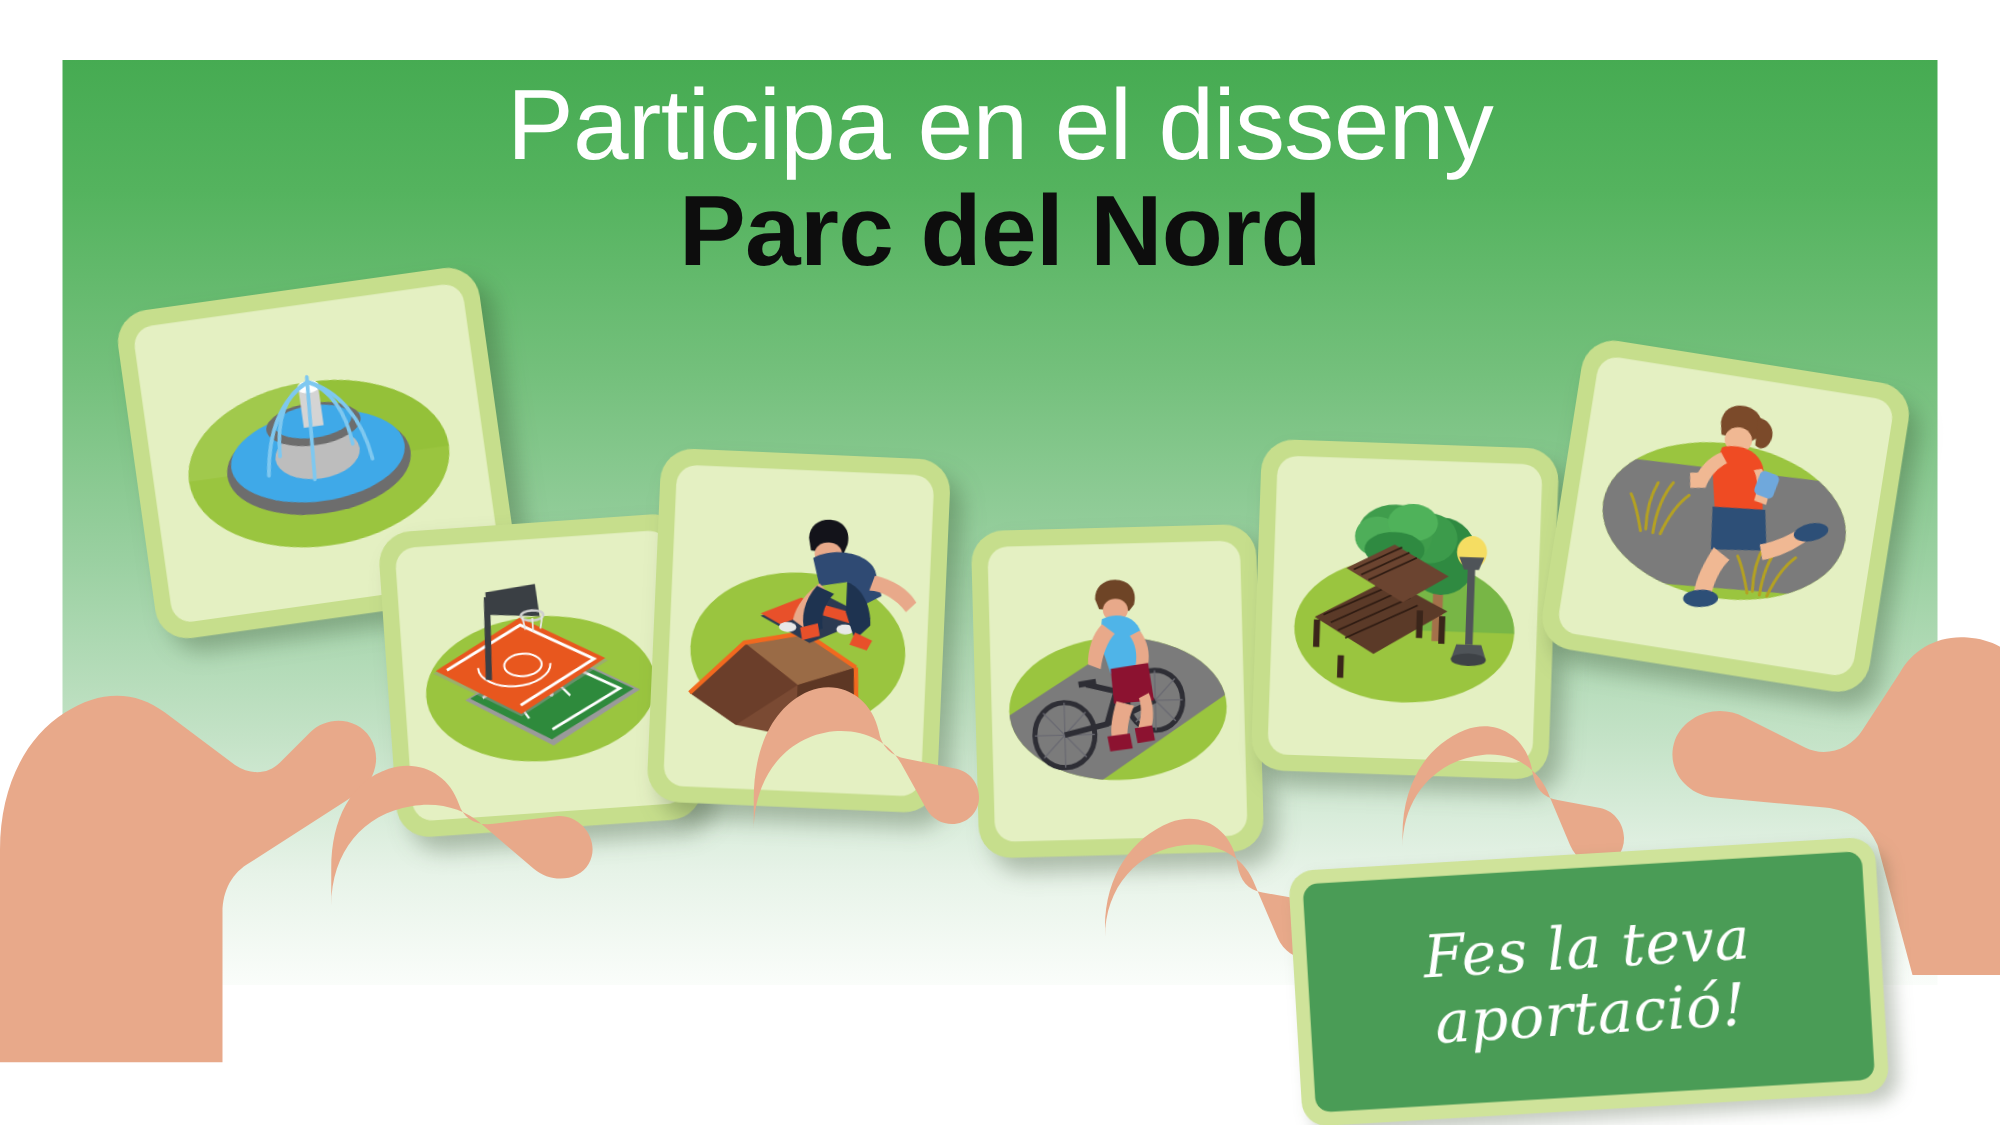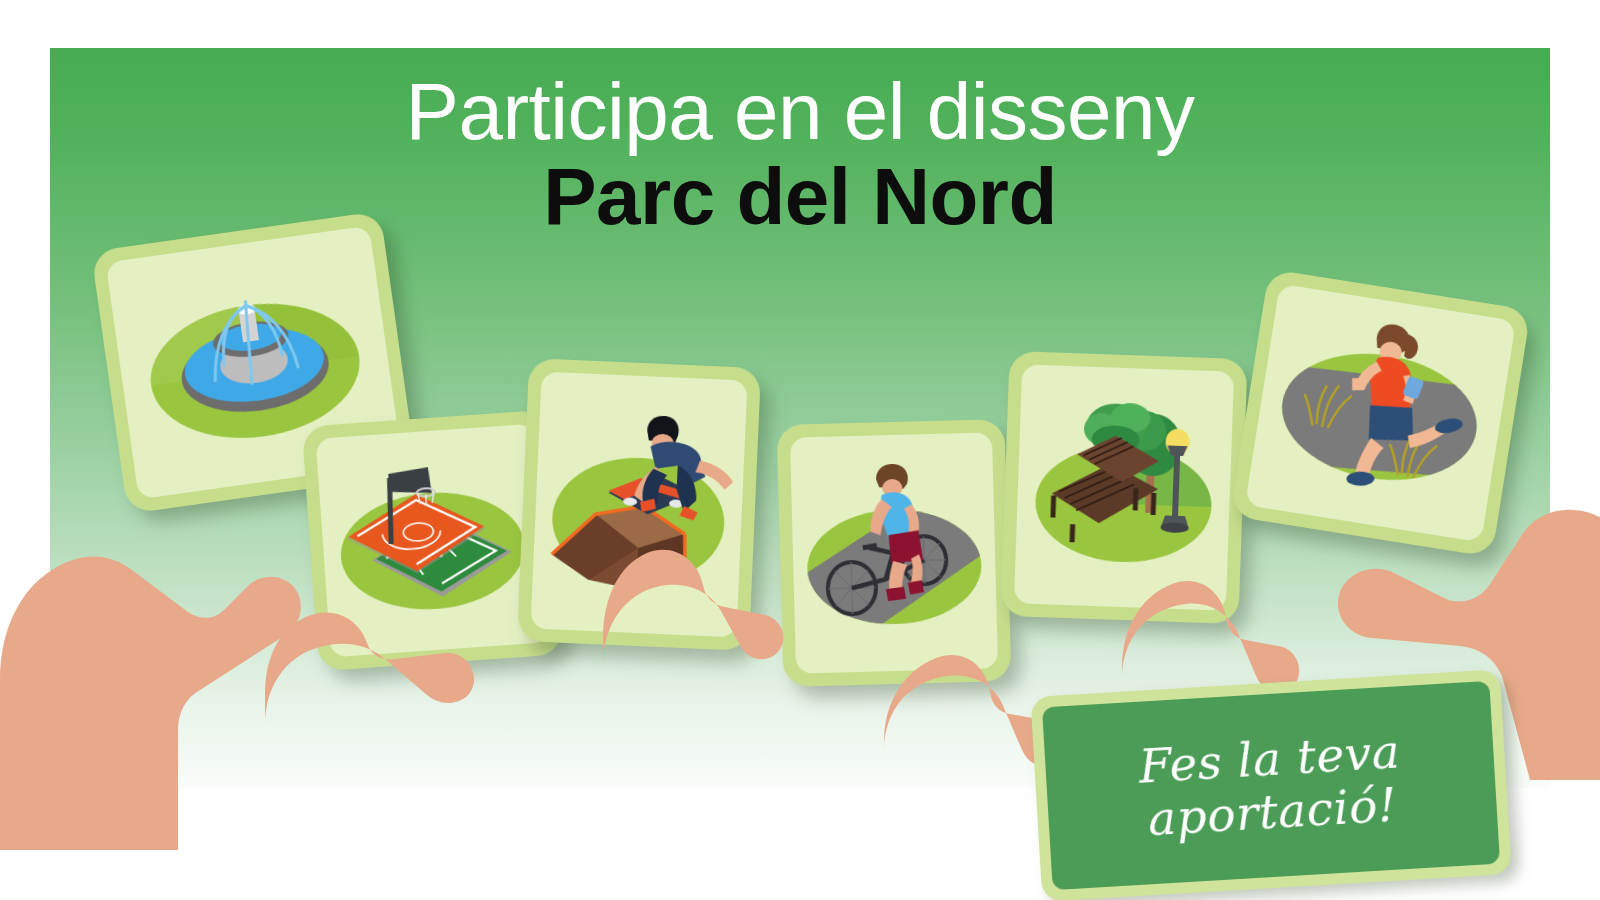--- a/index.html
+++ b/index.html
@@ -8,21 +8,21 @@
 
   
   .backdrop{
     position:absolute;left:50px;top:48px;width:1500px;height:740px;
     background:linear-gradient(180deg,#46ab52 0%,#54b35e 14%,#74c07c 34%,#9ad0a1 54%,#c3e2c6 73%,#e7f3e8 88%,#fafdfa 100%);
   }
 
   
   .headline{
     position:absolute;left:0;top:60px;width:1600px;text-align:center;
-    line-height:0.99;pointer-events:none;margin-top:12px;
+    line-height:0.99;pointer-events:none;
   }
   .h-line{display:block;color:#ffffff;font-size:80px;font-weight:400;letter-spacing:-0.5px;}
   .h-line.bold{color:#0d0d0d;font-weight:700;font-size:80px;margin-top:6px;}
 
   
   .card{
     position:absolute;border-radius:26px;
     background:#c6de8c;
     padding:13px;
     box-sizing:border-box;

